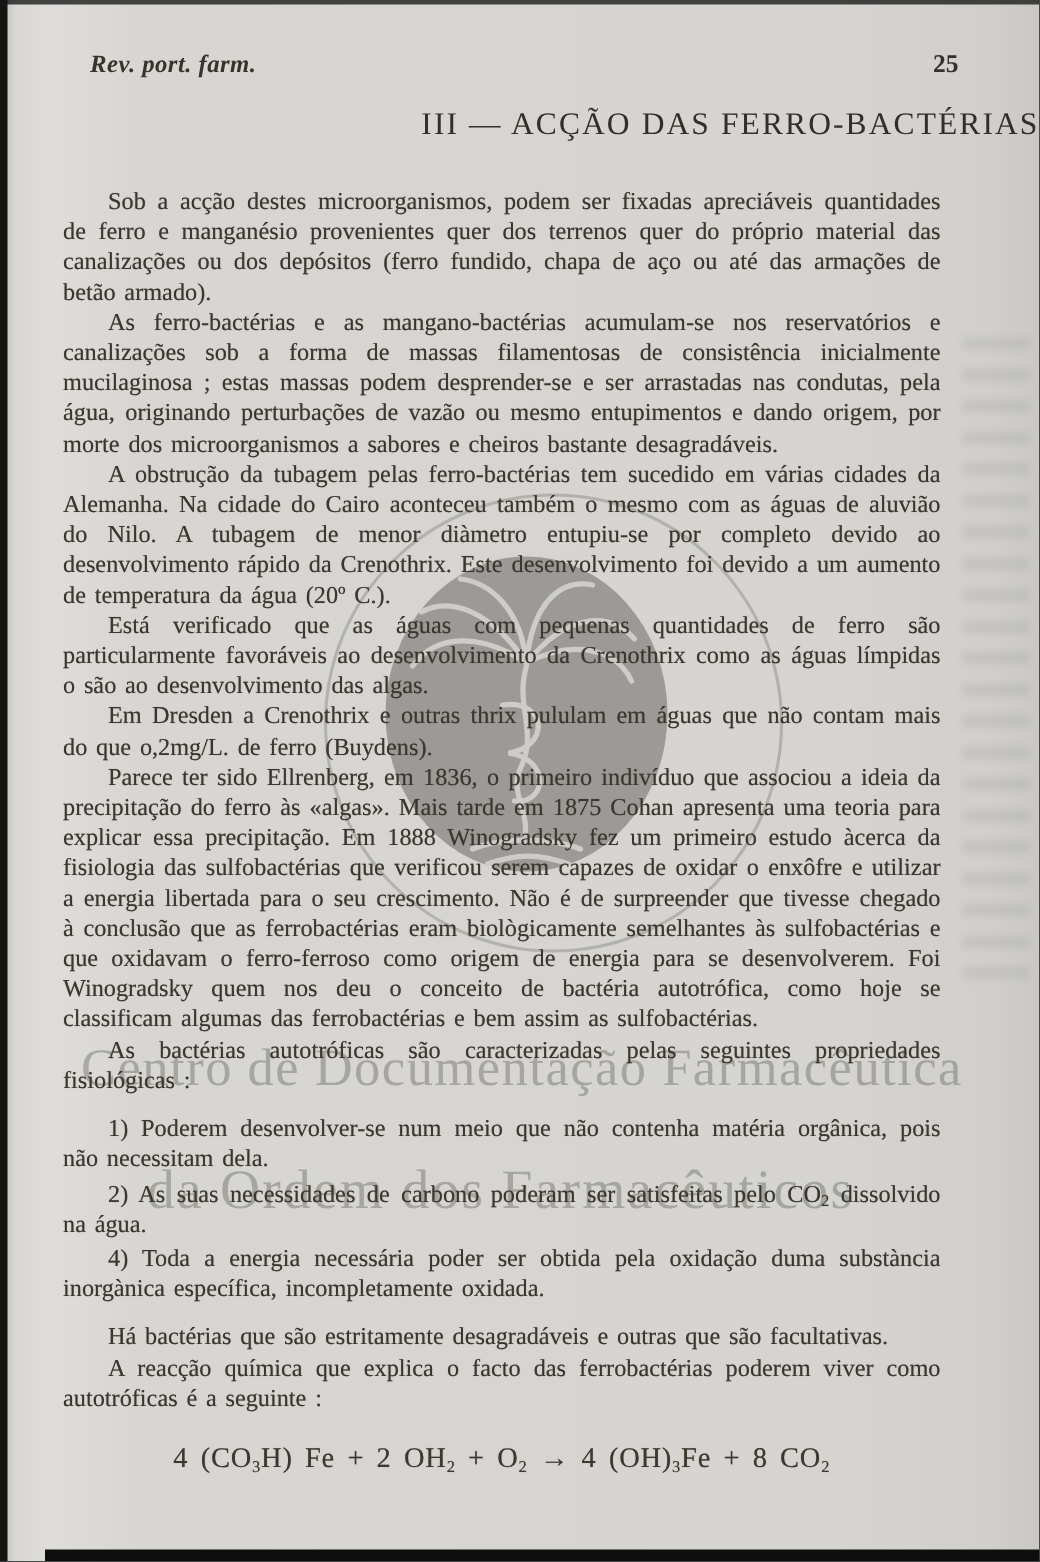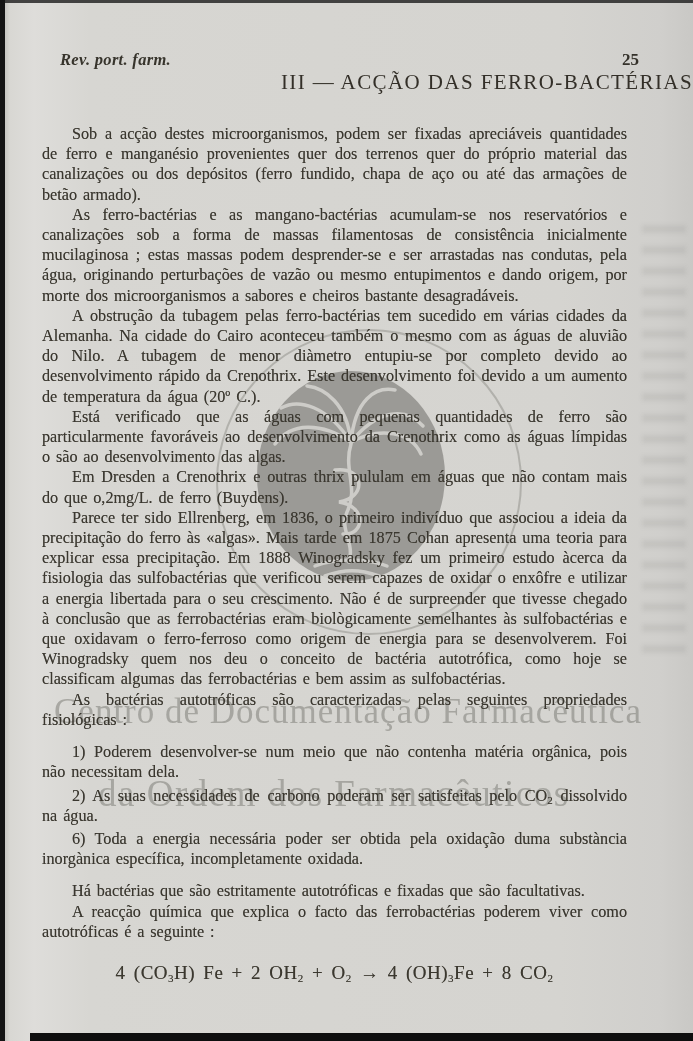--- a/index.html
+++ b/index.html
@@ -4,21 +4,21 @@
 <style>
   html,body{margin:0;padding:0;background:#202020;}
   .scan{
     position:relative;width:693px;height:1041px;overflow:hidden;
     background:linear-gradient(90deg,#b4b3af 0px,#d8d7d3 10px,#deddda 34px,#d7d6d2 90px,#d5d4d0 560px,#d0cfcc 660px,#c9c8c5 693px);
     font-family:"Liberation Serif","DejaVu Serif",serif;color:#3a372f;
   }
   .edge-top{position:absolute;left:0;top:0;width:100%;height:3px;background:#1c1c1c;opacity:.8;}
   .edge-left{position:absolute;left:0;top:0;width:5px;height:100%;background:#141414;}
   .edge-bottom{position:absolute;left:30px;right:0;bottom:0;height:8px;background:#0e0e0e;}
-  .page-header{position:absolute;top:50px;left:60px;right:54px;display:flex;justify-content:space-between;align-items:baseline;z-index:2;}
+  .page-header{position:absolute;top:33px;left:60px;right:54px;display:flex;justify-content:space-between;align-items:baseline;z-index:2;}
   .journal{font-style:italic;font-weight:bold;font-size:16.5px;letter-spacing:.3px;color:#37342c;}
   .pagenum{font-weight:bold;font-size:17px;color:#34312a;}
   .title{position:absolute;top:70px;left:0;width:100%;text-align:right;font-size:21px;letter-spacing:1.4px;color:#332f28;z-index:2;white-space:nowrap;}
   .content{position:absolute;top:124px;left:42px;width:585px;z-index:2;font-size:16.2px;line-height:20.2px;text-align:justify;text-shadow:0 0 .5px rgba(58,55,47,.55);}
   .para{margin:0;word-spacing:1.8px;}
   .para.indent{text-indent:30px;}
   .para.gap{margin-top:12px;}
   .para.item{margin-top:3px;}
   sub{font-size:11px;line-height:0;vertical-align:-3px;}
   .equation{margin-top:21px;text-align:center;text-indent:0;font-size:19px;letter-spacing:.5px;word-spacing:3px;color:#3b382f;}
@@ -71,22 +71,22 @@
 
     <p class="para indent">Sob a acção destes microorganismos, podem ser fixadas apreciáveis quantidades de ferro e manganésio provenientes quer dos terrenos quer do próprio material das canalizações ou dos depósitos (ferro fundido, chapa de aço ou até das armações de betão armado).</p>
       <p class="para indent">As ferro-bactérias e as mangano-bactérias acumulam-se nos reservatórios e canalizações sob a forma de massas filamentosas de consistência inicialmente mucilaginosa ; estas massas podem desprender-se e ser arrastadas nas condutas, pela água, originando perturbações de vazão ou mesmo entupimentos e dando origem, por morte dos microorganismos a sabores e cheiros bastante desagradáveis.</p>
       <p class="para indent">A obstrução da tubagem pelas ferro-bactérias tem sucedido em várias cidades da Alemanha. Na cidade do Cairo aconteceu também o mesmo com as águas de aluvião do Nilo. A tubagem de menor diàmetro entupiu-se por completo devido ao desenvolvimento rápido da Crenothrix. Este desenvolvimento foi devido a um aumento de temperatura da água (20º C.).</p>
       <p class="para indent">Está verificado que as águas com pequenas quantidades de ferro são particularmente favoráveis ao desenvolvimento da Crenothrix como as águas límpidas o são ao desenvolvimento das algas.</p>
       <p class="para indent">Em Dresden a Crenothrix e outras thrix pululam em águas que não contam mais do que o,2mg/L. de ferro (Buydens).</p>
       <p class="para indent">Parece ter sido Ellrenberg, em 1836, o primeiro indivíduo que associou a ideia da precipitação do ferro às «algas». Mais tarde em 1875 Cohan apresenta uma teoria para explicar essa precipitação. Em 1888 Winogradsky fez um primeiro estudo àcerca da fisiologia das sulfobactérias que verificou serem capazes de oxidar o enxôfre e utilizar a energia libertada para o seu crescimento. Não é de surpreender que tivesse chegado à conclusão que as ferrobactérias eram biològicamente semelhantes às sulfobactérias e que oxidavam o ferro-ferroso como origem de energia para se desenvolverem. Foi Winogradsky quem nos deu o conceito de bactéria autotrófica, como hoje se classificam algumas das ferrobactérias e bem assim as sulfobactérias.</p>
       <p class="para indent">As bactérias autotróficas são caracterizadas pelas seguintes propriedades fisiológicas :</p>
       <p class="para indent gap">1) Poderem desenvolver-se num meio que não contenha matéria orgânica, pois não necessitam dela.</p>
       <p class="para indent item">2) As suas necessidades de carbono poderam ser satisfeitas pelo CO<sub>2</sub> dissolvido na água.</p>
-      <p class="para indent item">6) Toda a energia necessária poder ser obtida pela oxidação duma substància inorgànica específica, incompletamente oxidada.</p>
-      <p class="para indent gap">Há bactérias que são estritamente autotróficas e fixadas que são facultativas.</p>
+      <p class="para indent item">4) Toda a energia necessária poder ser obtida pela oxidação duma substància inorgànica específica, incompletamente oxidada.</p>
+      <p class="para indent gap">Há bactérias que são estritamente desagradáveis e outras que são facultativas.</p>
       <p class="para indent">A reacção química que explica o facto das ferrobactérias poderem viver como autotróficas é a seguinte :</p>
       <p class="equation">4 (CO<sub>3</sub>H) Fe + 2 OH<sub>2</sub> + O<sub>2</sub> → 4 (OH)<sub>3</sub>Fe + 8 CO<sub>2</sub></p>
   </div>
 
   <div class="edge-top"></div>
   <div class="edge-left"></div>
   <div class="edge-bottom"></div>
 </div>
 
 </body></html>

